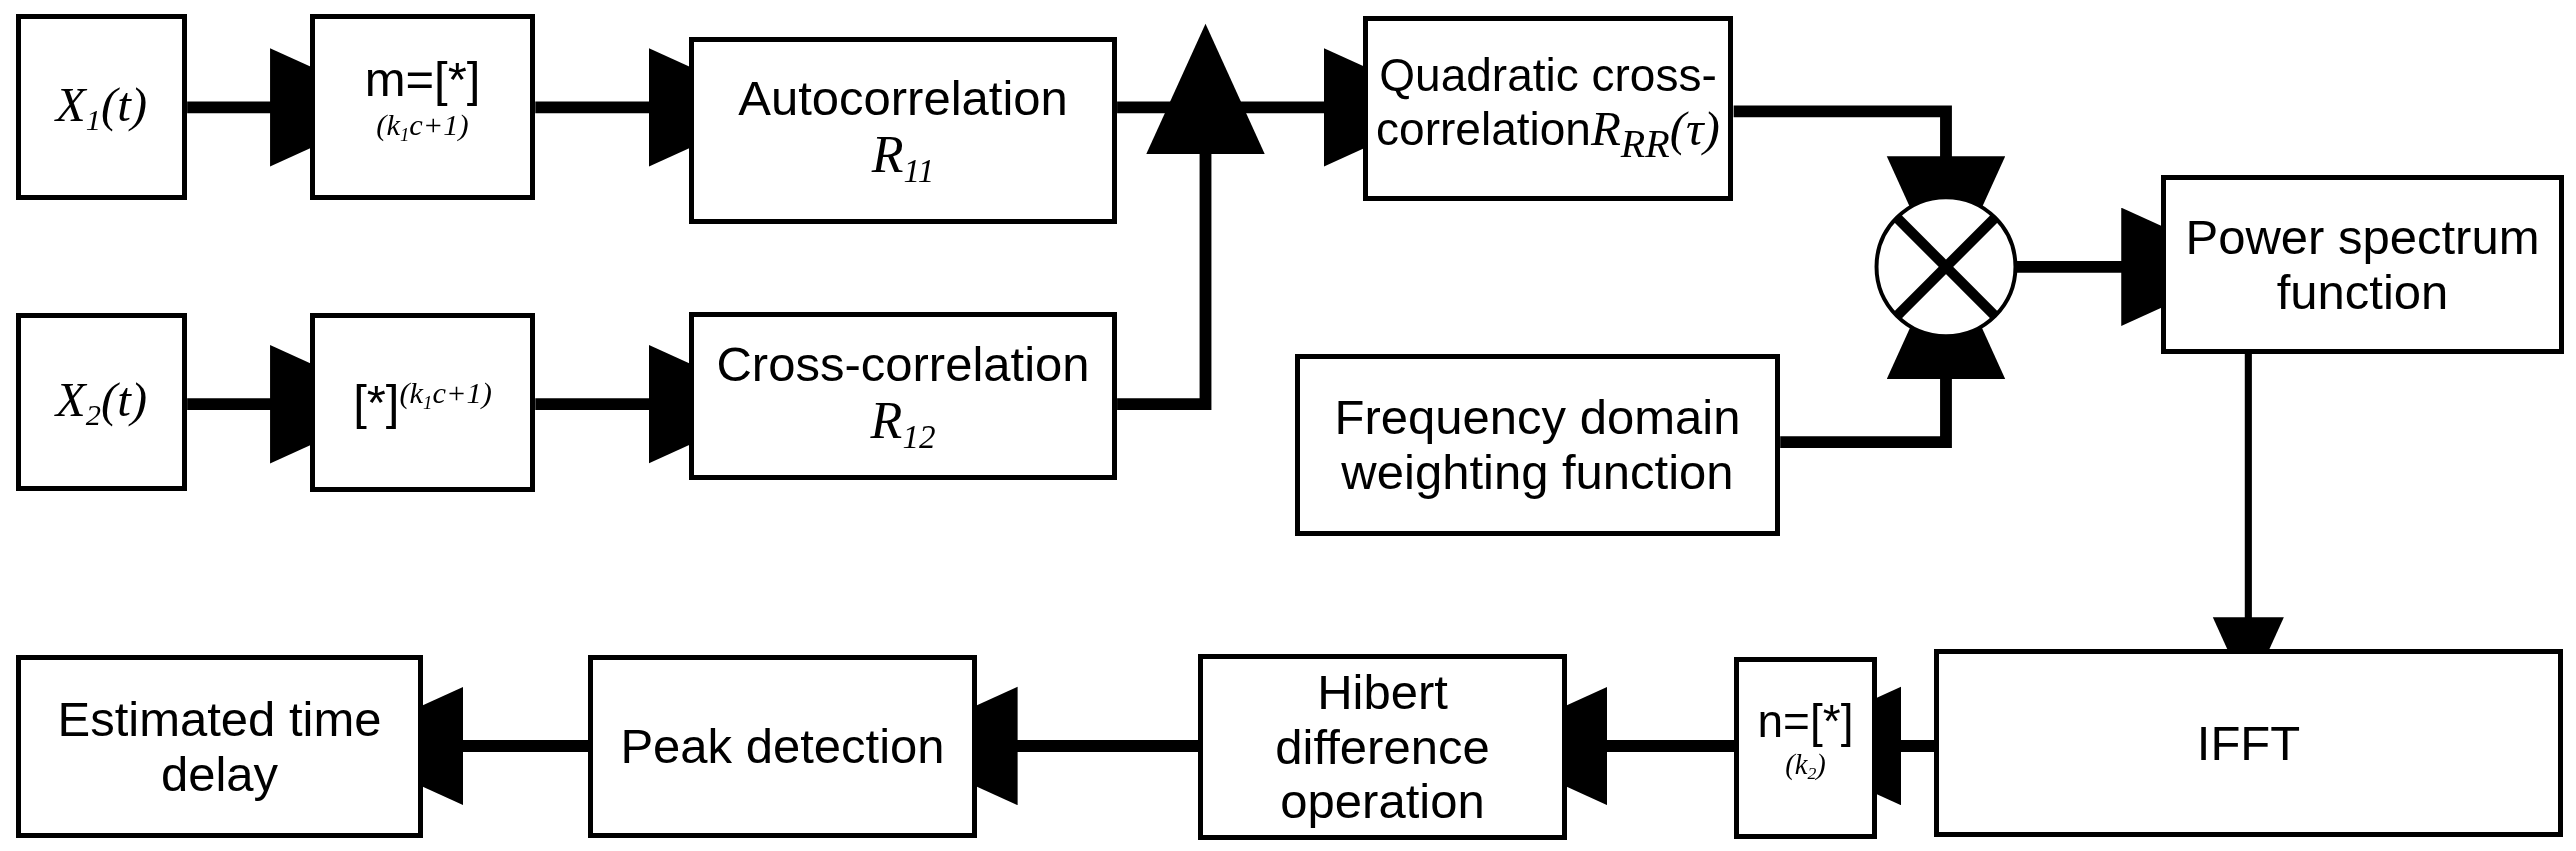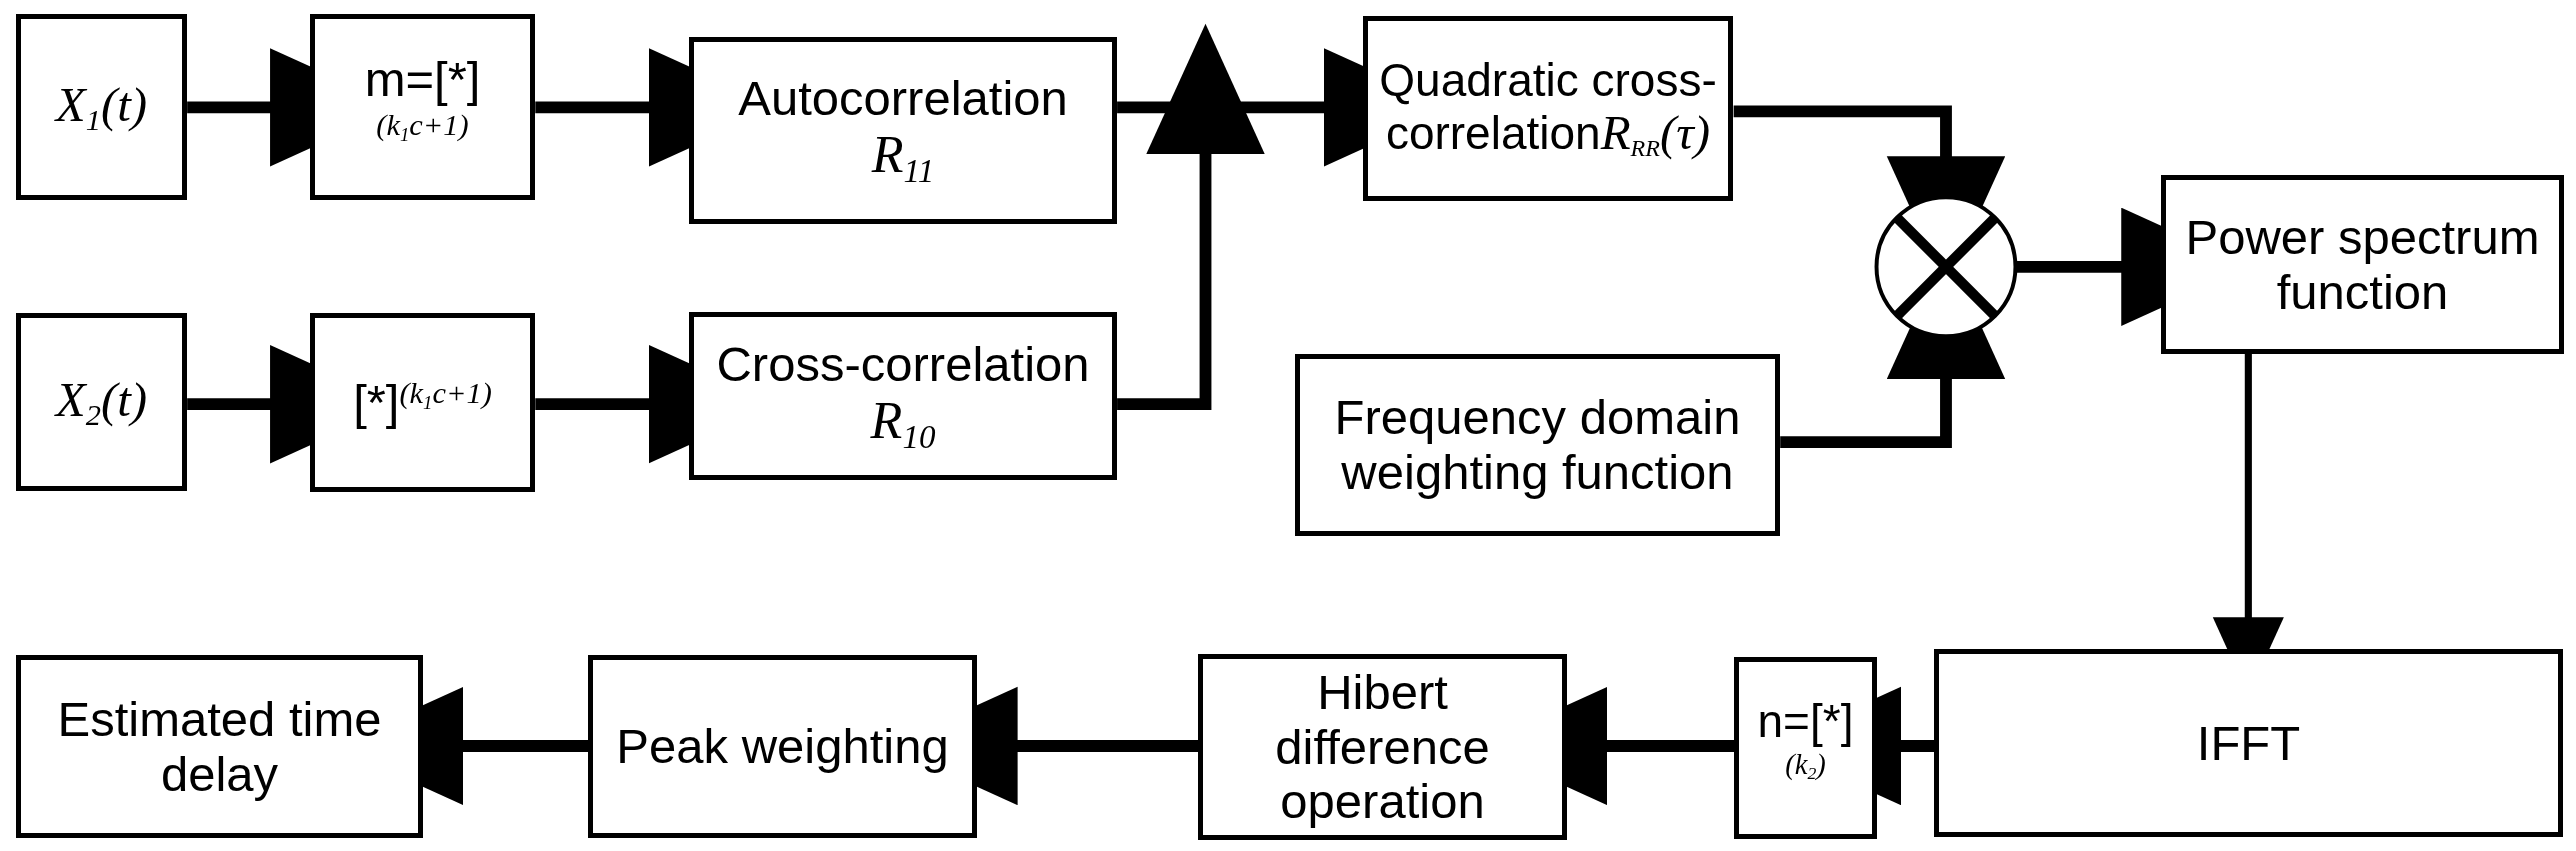--- a/index.html
+++ b/index.html
@@ -128,49 +128,49 @@
 
   <div class="node" style="left:310px; top:14px; width:225px; height:186px;">
     <span class="lbl sansmath">m=[*]<sup class="serif-it">(k<sub>1</sub>c+1)</sup></span>
   </div>
 
   <div class="node" style="left:689px; top:14px; width:428px; height:187px;margin-top:23px;">
     <span class="lbl">Autocorrelation<br><span class="serif-it" style="font-size:52px;">R</span><sub class="serif-it" style="font-size:33px;">11</sub></span>
   </div>
 
   <div class="node" style="left:1363px; top:16px; width:370px; height:185px;">
-    <span class="lbl" style="font-size:46px;">Quadratic cross-<br>correlation<span class="serif-it" style="font-size:49px;">R</span><sub class="serif-it" style="font-size:24px;">RR</sub><span class="serif-it" style="font-size:49px;">(τ)</span></span>
+    <span class="lbl" style="font-size:46px;">Quadratic cross-<br>correlation<span class="serif-it" style="font-size:49px;">R</span><sub class="serif-it" style="font-size:40px;">RR</sub><span class="serif-it" style="font-size:49px;">(τ)</span></span>
   </div>
 
   <div class="node" style="left:2161px; top:175px; width:403px; height:179px;">
     <span class="lbl">Power spectrum<br>function</span>
   </div>
 
   <div class="node" style="left:16px; top:313px; width:171px; height:178px;">
     <span class="lbl mathlbl"><span class="serif-it">X</span><sub class="serif-it">2</sub><span class="serif-it">(t)</span></span>
   </div>
 
   <div class="node" style="left:310px; top:313px; width:225px; height:179px;">
     <span class="lbl sansmath">[*]<sup class="serif-it">(k<sub>1</sub>c+1)</sup></span>
   </div>
 
   <div class="node" style="left:689px; top:312px; width:428px; height:168px;">
-    <span class="lbl">Cross-correlation<br><span class="serif-it" style="font-size:52px;">R</span><sub class="serif-it" style="font-size:33px;">10</sub></span>
+    <span class="lbl">Cross-correlation<br><span class="serif-it" style="font-size:52px;">R</span><sub class="serif-it" style="font-size:33px;">12</sub></span>
   </div>
 
   <div class="node" style="left:1295px; top:354px; width:485px; height:182px;">
     <span class="lbl">Frequency domain<br>weighting function</span>
   </div>
 
   <div class="node" style="left:16px; top:655px; width:407px; height:183px;">
     <span class="lbl">Estimated time<br>delay</span>
   </div>
 
   <div class="node" style="left:588px; top:655px; width:389px; height:183px;">
-    <span class="lbl">Peak weighting</span>
+    <span class="lbl">Peak detection</span>
   </div>
 
   <div class="node" style="left:1198px; top:654px; width:369px; height:186px;">
     <span class="lbl">Hibert difference<br>operation</span>
   </div>
 
   <div class="node" style="left:1734px; top:657px; width:143px; height:182px;align-items:center;">
     <span class="lbl sansmath" style="font-size:46px;">n=[*]<sup class="serif-it">(k<sub>2</sub>)</sup></span>
   </div>
 

